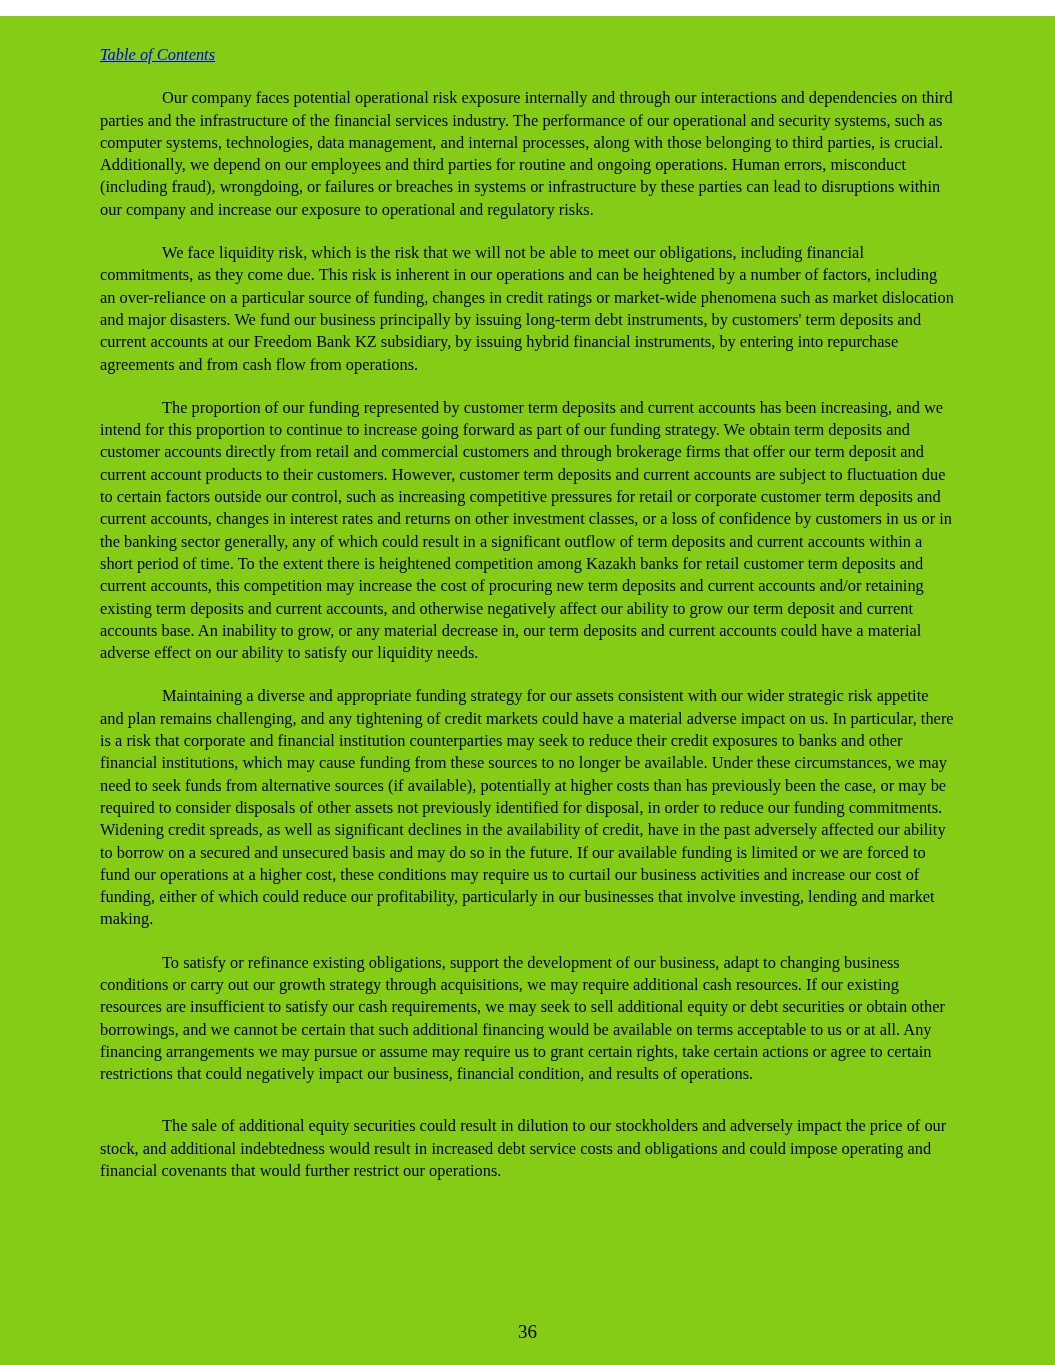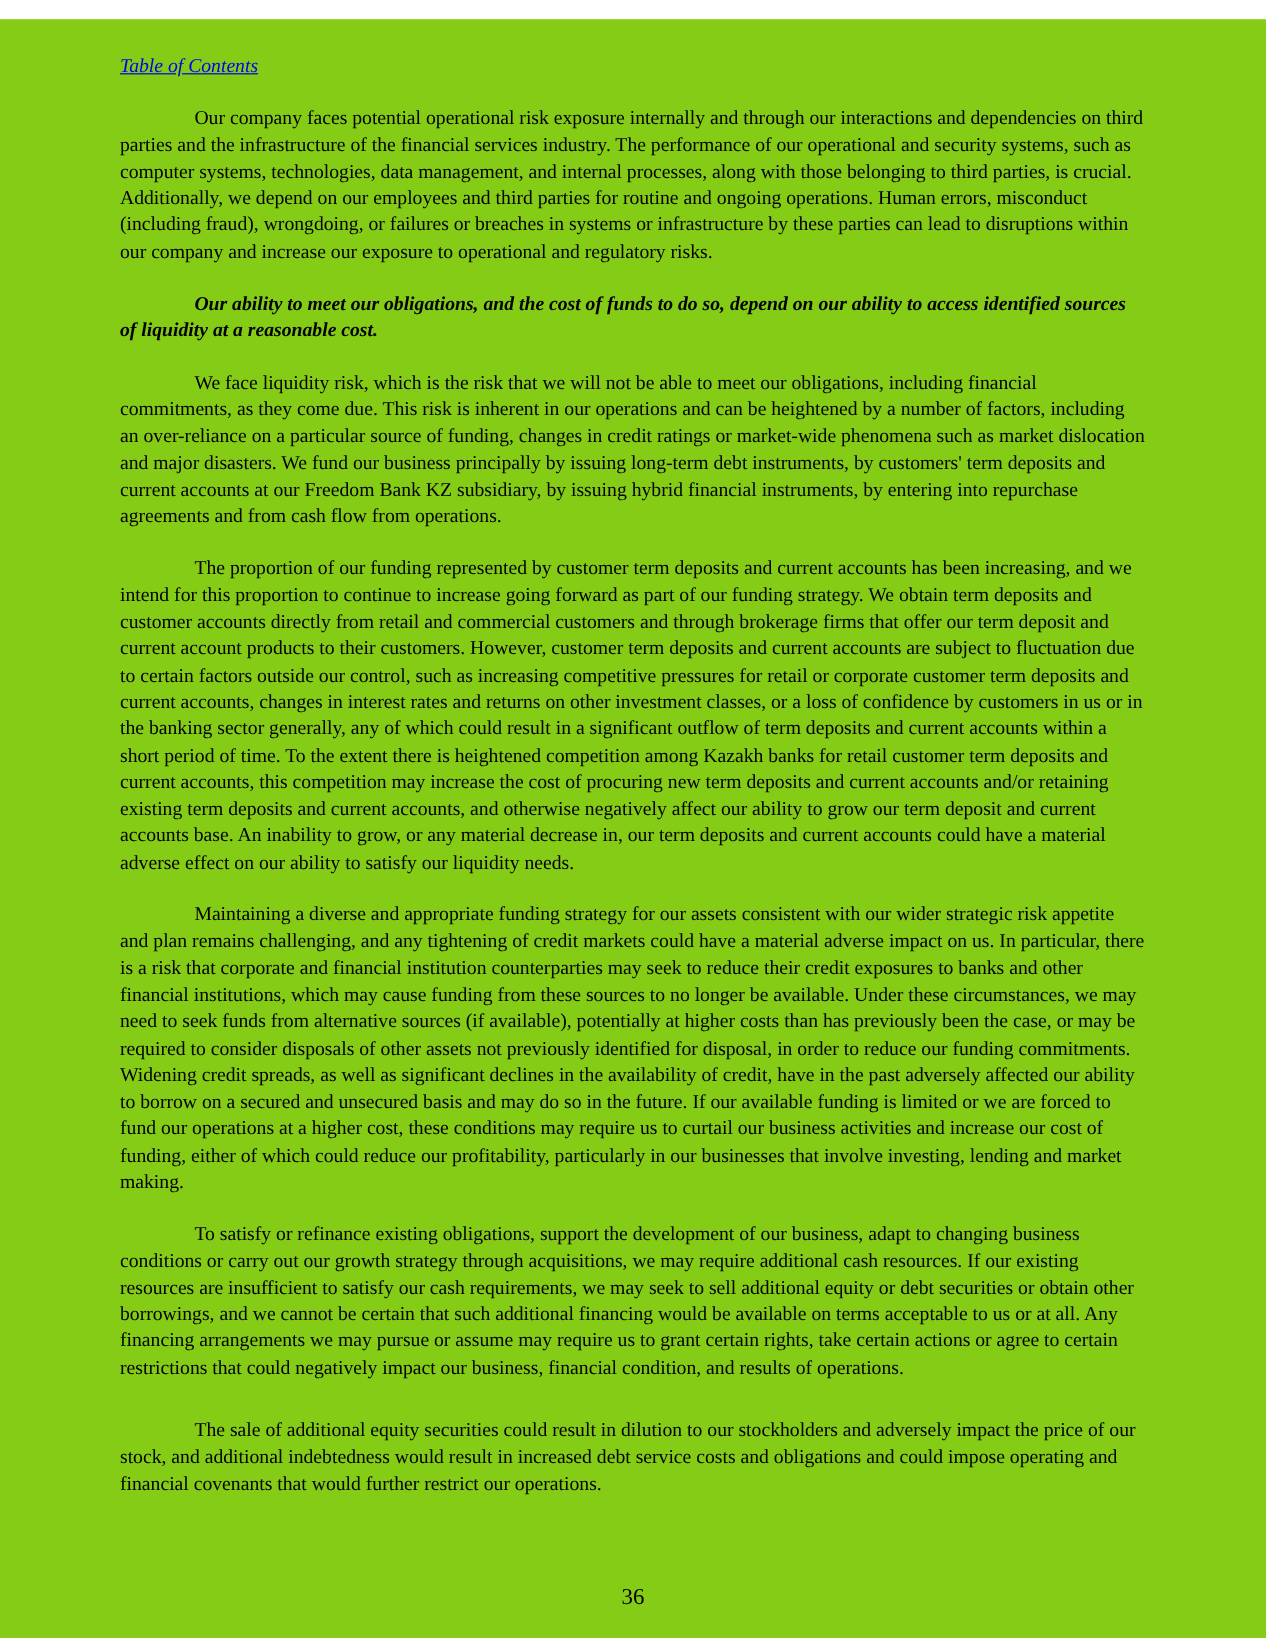--- a/index.html
+++ b/index.html
@@ -57,21 +57,20 @@
 <body>
 
 <div class="page">
 
   <a href="#" class="toc-link">Table of Contents</a>
 
   <div class="content">
 
     <p>Our company faces potential operational risk exposure internally and through our interactions and dependencies on third parties and the infrastructure of the financial services industry. The performance of our operational and security systems, such as computer systems, technologies, data management, and internal processes, along with those belonging to third parties, is crucial. Additionally, we depend on our employees and third parties for routine and ongoing operations. Human errors, misconduct (including fraud), wrongdoing, or failures or breaches in systems or infrastructure by these parties can lead to disruptions within our company and increase our exposure to operational and regulatory risks.</p>
 
-    <p class="heading">Our ability to meet our obligations, and the cost of funds to do so, depend on our ability to access identified sources of liquidity at a reasonable cost.</p>
 
     <p>We face liquidity risk, which is the risk that we will not be able to meet our obligations, including financial commitments, as they come due. This risk is inherent in our operations and can be heightened by a number of factors, including an over-reliance on a particular source of funding, changes in credit ratings or market-wide phenomena such as market dislocation and major disasters. We fund our business principally by issuing long-term debt instruments, by customers' term deposits and current accounts at our Freedom Bank KZ subsidiary, by issuing hybrid financial instruments, by entering into repurchase agreements and from cash flow from operations.</p>
 
     <p>The proportion of our funding represented by customer term deposits and current accounts has been increasing, and we intend for this proportion to continue to increase going forward as part of our funding strategy. We obtain term deposits and customer accounts directly from retail and commercial customers and through brokerage firms that offer our term deposit and current account products to their customers. However, customer term deposits and current accounts are subject to fluctuation due to certain factors outside our control, such as increasing competitive pressures for retail or corporate customer term deposits and current accounts, changes in interest rates and returns on other investment classes, or a loss of confidence by customers in us or in the banking sector generally, any of which could result in a significant outflow of term deposits and current accounts within a short period of time. To the extent there is heightened competition among Kazakh banks for retail customer term deposits and current accounts, this competition may increase the cost of procuring new term deposits and current accounts and/or retaining existing term deposits and current accounts, and otherwise negatively affect our ability to grow our term deposit and current accounts base. An inability to grow, or any material decrease in, our term deposits and current accounts could have a material adverse effect on our ability to satisfy our liquidity needs.</p>
 
     <p>Maintaining a diverse and appropriate funding strategy for our assets consistent with our wider strategic risk appetite and plan remains challenging, and any tightening of credit markets could have a material adverse impact on us. In particular, there is a risk that corporate and financial institution counterparties may seek to reduce their credit exposures to banks and other financial institutions, which may cause funding from these sources to no longer be available. Under these circumstances, we may need to seek funds from alternative sources (if available), potentially at higher costs than has previously been the case, or may be required to consider disposals of other assets not previously identified for disposal, in order to reduce our funding commitments. Widening credit spreads, as well as significant declines in the availability of credit, have in the past adversely affected our ability to borrow on a secured and unsecured basis and may do so in the future. If our available funding is limited or we are forced to fund our operations at a higher cost, these conditions may require us to curtail our business activities and increase our cost of funding, either of which could reduce our profitability, particularly in our businesses that involve investing, lending and market making.</p>
 
 
     <p>To satisfy or refinance existing obligations, support the development of our business, adapt to changing business conditions or carry out our growth strategy through acquisitions, we may require additional cash resources. If our existing resources are insufficient to satisfy our cash requirements, we may seek to sell additional equity or debt securities or obtain other borrowings, and we cannot be certain that such additional financing would be available on terms acceptable to us or at all. Any financing arrangements we may pursue or assume may require us to grant certain rights, take certain actions or agree to certain restrictions that could negatively impact our business, financial condition, and results of operations.</p>
 

